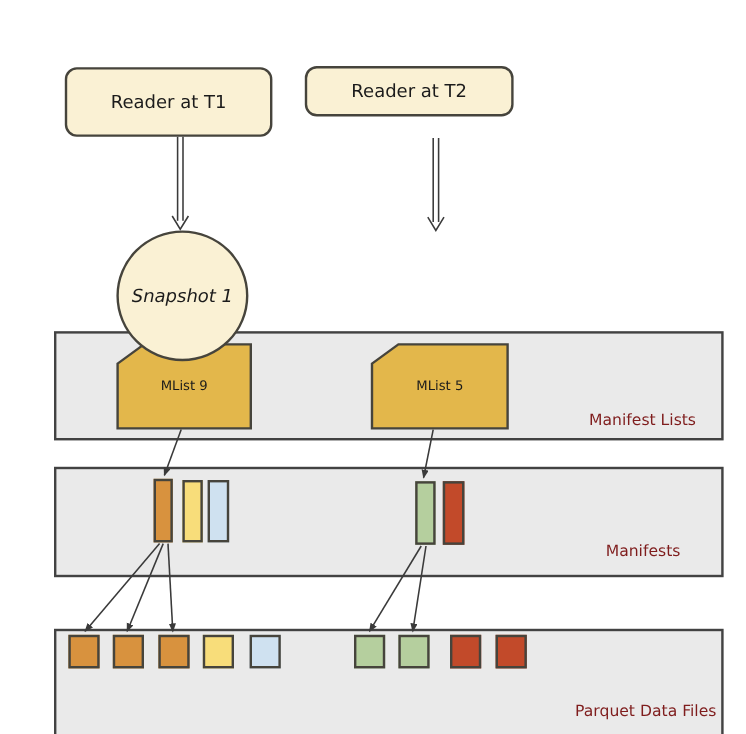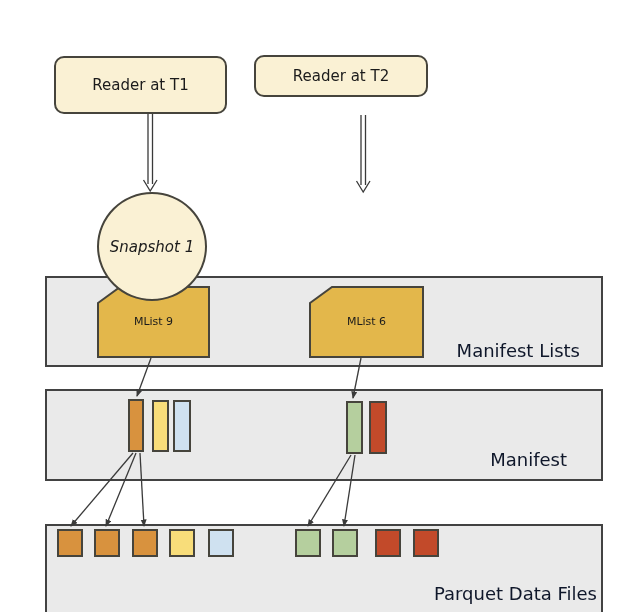--- a/index.html
+++ b/index.html
@@ -9,21 +9,21 @@
     background:#ffffff;
   }
   .band{
     position:absolute;left:45px;width:558px;box-sizing:border-box;
     background:var(--band-fill);border:2px solid var(--band-border);
   }
   #band-manifest-lists{top:276px;height:91px;}
   #band-manifests{top:389px;height:92px;}
   #band-parquet{top:524px;height:90px;}
   .band-label{
-    position:absolute;font-size:18px;line-height:14px;color:#0f172a;white-space:nowrap;
+    position:absolute;font-size:13px;line-height:14px;color:#7f1d1d;white-space:nowrap;
   }
   #band-manifest-lists .band-label{right:21px;bottom:7px;}
   #band-manifests .band-label{right:34px;bottom:12px;}
   #band-parquet .band-label{right:4px;bottom:11px;}
   .layer{position:absolute;left:0;top:0;width:622px;height:612px;pointer-events:none;}
   .node{
     position:absolute;box-sizing:border-box;display:flex;align-items:center;justify-content:center;
     background:var(--cream);border:2px solid var(--outline);text-align:center;
   }
   .reader{border-radius:10px;font-size:15px;}
@@ -43,32 +43,32 @@
 </style>
 </head>
 <body>
 
 <div class="canvas">
 
   <div class="band" id="band-manifest-lists">
     <span class="band-label">Manifest Lists</span>
   </div>
   <div class="band" id="band-manifests">
-    <span class="band-label">Manifest</span>
+    <span class="band-label">Manifests</span>
   </div>
   <div class="band" id="band-parquet">
     <span class="band-label">Parquet Data Files</span>
   </div>
 
   <svg class="layer" viewBox="0 0 622 612">
     <polygon class="gold" points="98,303 120,287 209,287 209,357 98,357" fill="#E3B74B"></polygon>
     <polygon class="gold" points="310,303 332,287 423,287 423,357 310,357" fill="#E3B74B"></polygon>
   </svg>
   <div class="mlist-label" id="mlist-label-1">MList 9</div>
-  <div class="mlist-label" id="mlist-label-2">MList 6</div>
+  <div class="mlist-label" id="mlist-label-2">MList 5</div>
 
   <div id="manifest-rects">
       <div class="mrect" style="left: 128px; top: 399px; width: 16px; height: 53px; background: rgb(216, 146, 62);"></div>
       <div class="mrect" style="left: 152px; top: 400px; width: 17px; height: 52px; background: rgb(248, 221, 122);"></div>
       <div class="mrect" style="left: 173px; top: 400px; width: 18px; height: 52px; background: rgb(207, 225, 240);"></div>
       <div class="mrect" style="left: 346px; top: 401px; width: 17px; height: 53px; background: rgb(181, 207, 158);"></div>
       <div class="mrect" style="left: 369px; top: 401px; width: 18px; height: 53px; background: rgb(194, 74, 42);"></div>
     </div>
   <div id="parquet-rects">
       <div class="mrect" style="left: 57px; top: 529px; width: 26px; height: 28px; background: rgb(216, 146, 62);"></div>

